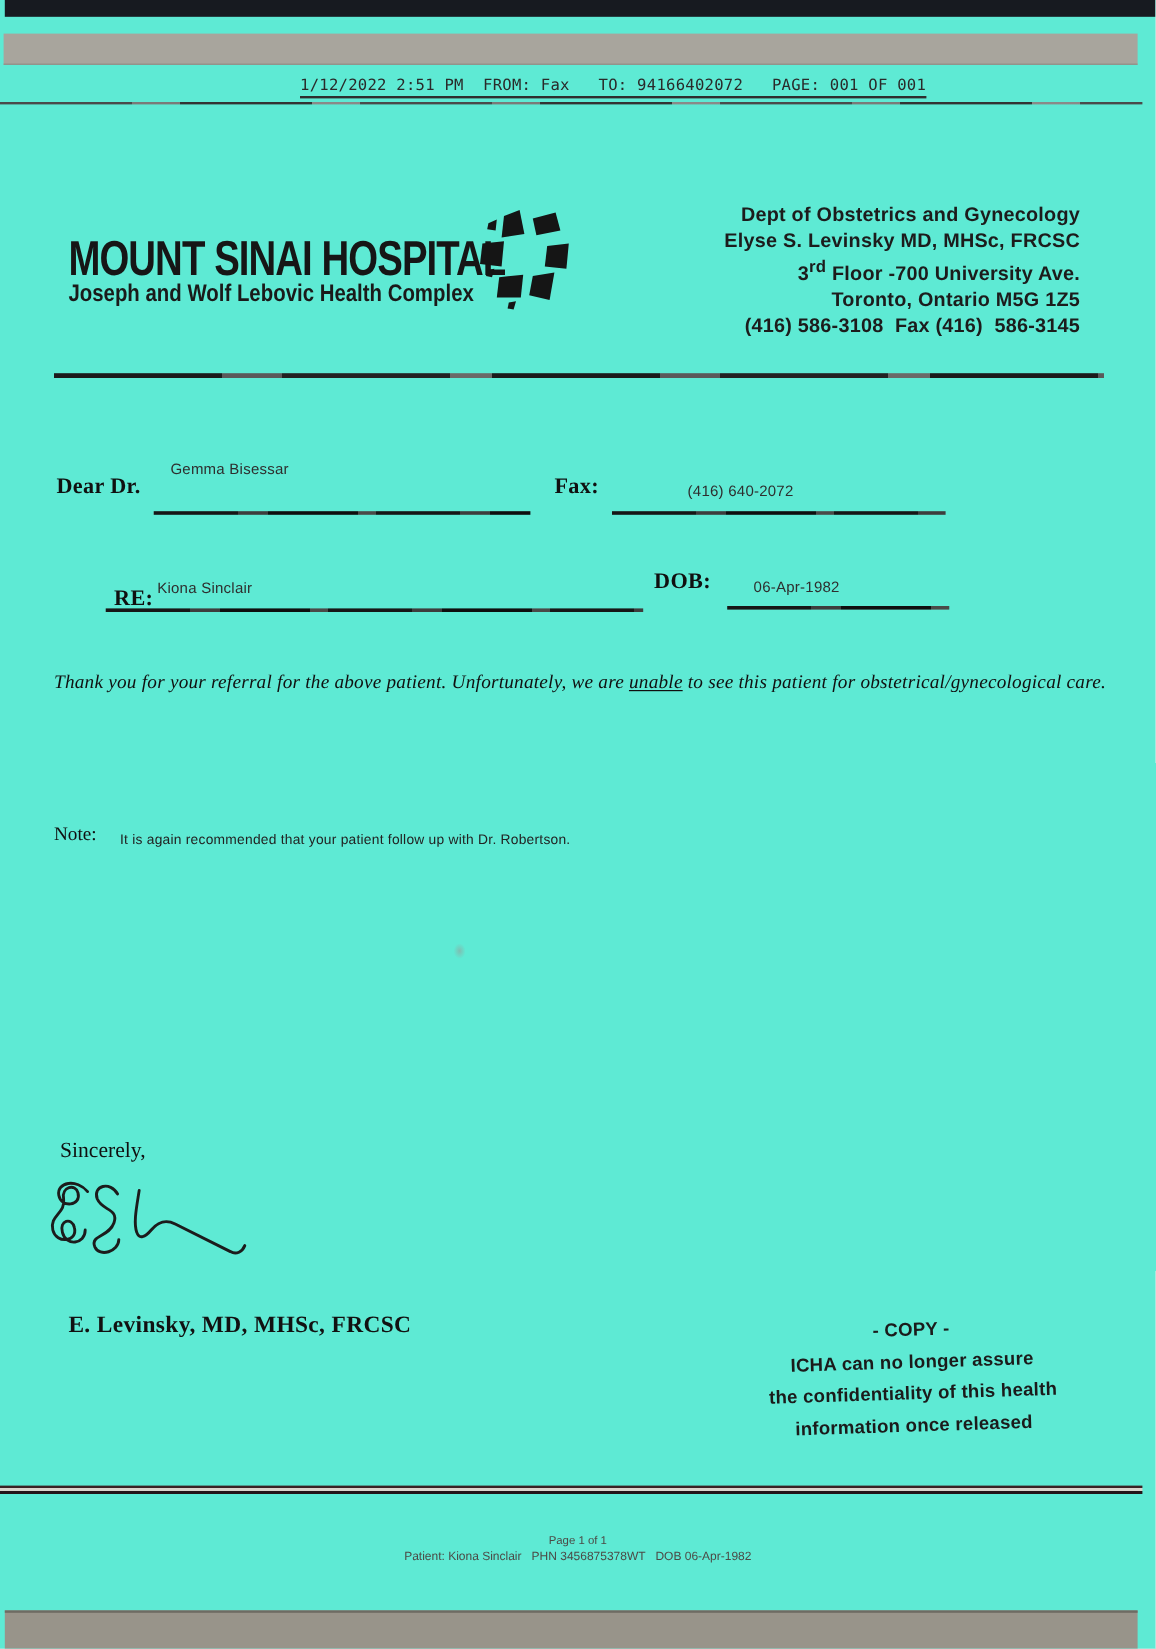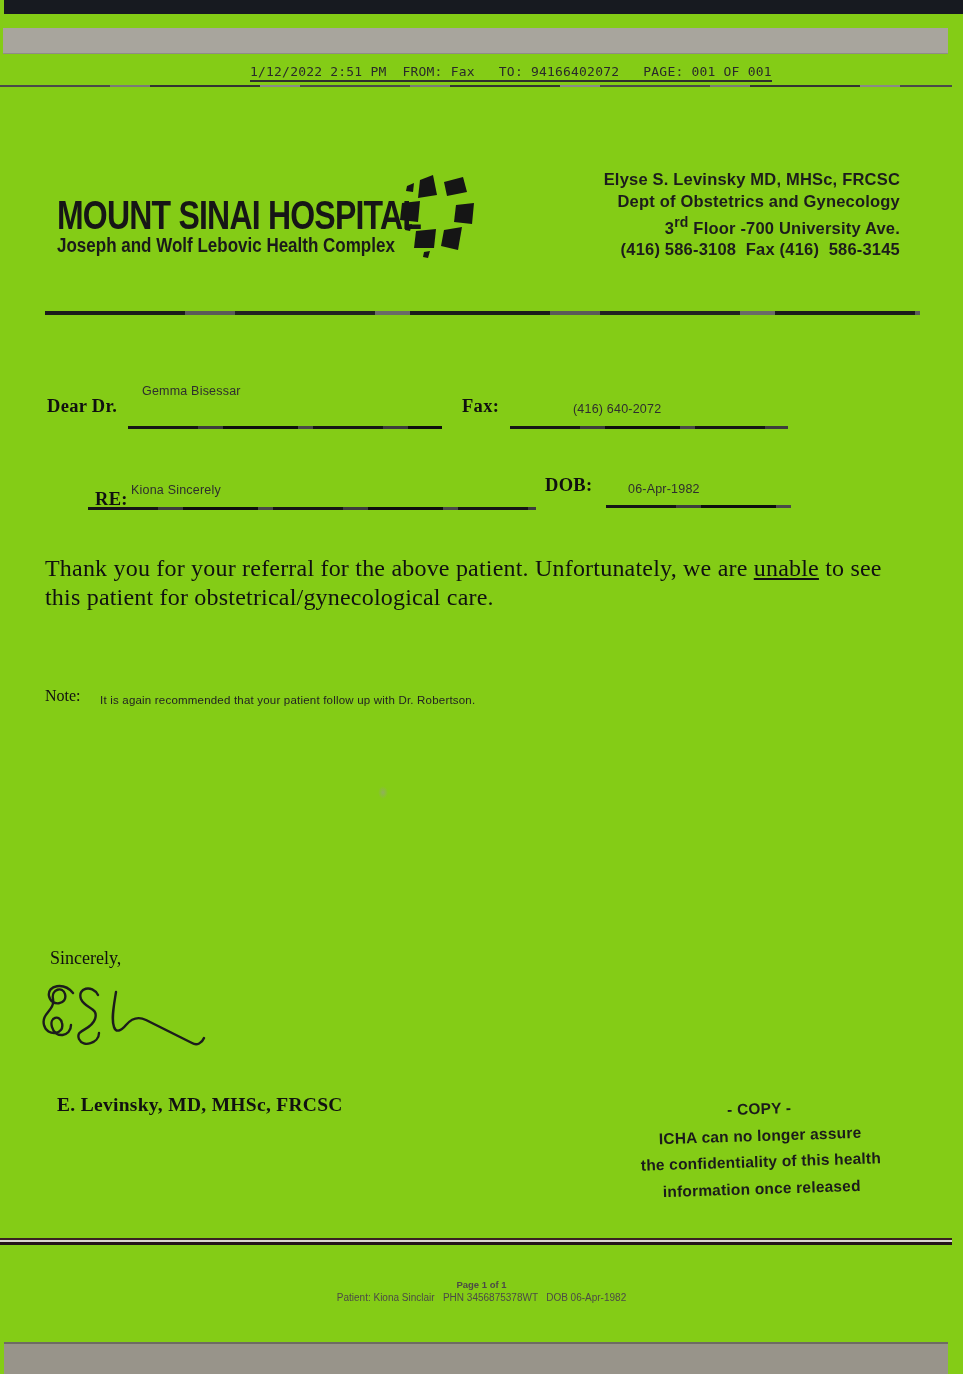--- a/index.html
+++ b/index.html
@@ -1,18 +1,18 @@
 <!DOCTYPE html>
 <html><head>
 <meta charset="utf-8">
 <style>
   html,body{margin:0;padding:0;background:#e8e8e8;}
   #page{
     position:relative;width:963px;height:1374px;margin:0 auto;
-    background:#84cc16;overflow:hidden;
+    background:#5eead4;overflow:hidden;
     font-family:"Liberation Serif", serif;color:#141414;
   }
   .abs{position:absolute;}
 
   
   #top-black-bar{left:4px;top:0;width:959px;height:14px;background:#171a20;}
   #top-gray-bar{left:3px;top:28px;width:945px;height:25px;background:#a8a59d;border-bottom:1px solid #908d86;}
   #bottom-gray-bar{left:4px;top:1342px;width:944px;height:32px;background:#98948a;border-top:2px solid #6e6b63;}
 
   
@@ -43,21 +43,21 @@
   #contact-block .sup{vertical-align:super;font-size:14px;}
   #letterhead-rule{left:45px;top:311px;width:875px;height:3.5px;
     background:repeating-linear-gradient(90deg,#1b1b1b 0 140px,#5a5a5a 140px 190px,#222 190px 330px,#6a6a68 330px 365px);}
 
   
   .field-label{font-size:18.5px;font-weight:600;color:#101010;letter-spacing:.3px;}
   .field-value{font-family:"Liberation Sans", sans-serif;font-size:12.5px;color:#2e2e2e;letter-spacing:.2px;}
   .field-line{height:2.5px;background:repeating-linear-gradient(90deg,#161616 0 70px,#3d3d3d 70px 95px,#0e0e0e 95px 170px,#4a4a48 170px 185px);}
 
   
-  #body-paragraph{left:45px;top:554px;width:878px;font-size:24px;line-height:29px;color:#101010;letter-spacing:.2px;}
+  #body-paragraph{left:45px;top:554px;width:878px;font-size:16px;line-height:29px;color:#101010;letter-spacing:.2px;font-style:italic;}
   #body-paragraph .u{text-decoration:underline;text-underline-offset:2px;}
   #note-label{left:45px;top:687px;font-size:16px;font-weight:400;color:#101010;}
   #note-text{left:100px;top:694px;font-family:"Liberation Sans", sans-serif;font-size:11.5px;color:#222;letter-spacing:.2px;}
   #smudge{left:378px;top:786px;width:10px;height:13px;border-radius:50%;
     background:radial-gradient(closest-side,#9a9a96,transparent);opacity:.55;}
 
   
   #sincerely{left:50px;top:948px;font-size:18px;color:#101010;}
   #signature{left:40px;top:980px;}
   #signer-name{left:57px;top:1094px;font-size:19.5px;font-weight:bold;color:#111;letter-spacing:.3px;}
@@ -67,21 +67,21 @@
     left:588px;top:1096px;width:345px;text-align:center;
     font-family:"Liberation Sans", sans-serif;font-weight:700;font-size:15.5px;
     line-height:26.5px;color:#1b1b1b;transform:rotate(-1.8deg);letter-spacing:.2px;
   }
 
   
   #bottom-double-rule{left:0;top:1238px;width:952px;height:7px;
     background:linear-gradient(#3a2124 0 2px,#d9d4cc 2px 4.5px,#241418 4.5px 7px);}
   #footer{left:0;top:1279px;width:963px;text-align:center;
     font-family:"Liberation Sans", sans-serif;color:#4c4a46;}
-  #footer-page{font-size:9.5px;line-height:12px;font-weight:bold;}
+  #footer-page{font-size:9.5px;line-height:12px;}
   #footer-patient{font-size:10px;line-height:13px;white-space:pre;}
 </style>
 </head>
 <body>
 
 <div id="page">
 
   <div class="abs" id="top-black-bar"></div>
   <div class="abs" id="top-gray-bar"></div>
 
@@ -97,37 +97,38 @@
       <polygon points="52,12 71,7 75,22 55,26"></polygon>
       <polygon points="64,35 82,33 80,54 62,52"></polygon>
       <polygon points="52,60 70,57 66,80 49,76"></polygon>
       <polygon points="24,61 44,59 42,78 22,78"></polygon>
       <polygon points="32,82 38,81 36,88 31,87"></polygon>
       <polygon points="10,33 28,31 26,52 8,50"></polygon>
       <polygon points="14,55 20,54 18,61 13,60"></polygon>
     </g>
   </svg>
   <div class="abs" id="contact-block">
+    <div>Dept of Obstetrics and Gynecology</div>
     <div>Elyse S. Levinsky MD, MHSc, FRCSC</div>
-    <div>Dept of Obstetrics and Gynecology</div>
     <div><span>3</span><span class="sup">rd</span><span> Floor -700 University Ave.</span></div>
+    <div>Toronto, Ontario M5G 1Z5</div>
     <div style="white-space:pre;">(416) 586-3108  Fax (416)  586-3145</div>
   </div>
   <div class="abs" id="letterhead-rule"></div>
 
   <div class="abs field-label" style="left:47px;top:396px;">Dear Dr.</div>
   <div class="abs field-value" style="left:142px;top:384px;">Gemma Bisessar</div>
   <div class="abs field-line" style="left:128px;top:426px;width:314px;"></div>
 
   <div class="abs field-label" style="left:462px;top:396px;">Fax:</div>
   <div class="abs field-value" style="left:549px;top:402px;margin-left:24px;">(416) 640-2072</div>
   <div class="abs field-line" style="left:510px;top:426px;width:278px;"></div>
 
   <div class="abs field-label" style="left:47px;top:489px;margin-left:48px;">RE:</div>
-  <div class="abs field-value" style="left:131px;top:483px;">Kiona Sincerely</div>
+  <div class="abs field-value" style="left:131px;top:483px;">Kiona Sinclair</div>
   <div class="abs field-line" style="left:88px;top:507px;width:448px;"></div>
 
   <div class="abs field-label" style="left:545px;top:475px;">DOB:</div>
   <div class="abs field-value" style="left:628px;top:482px;">06-Apr-1982</div>
   <div class="abs field-line" style="left:606px;top:505px;width:185px;"></div>
 
   <div class="abs" id="body-paragraph"><span>Thank you for your referral for the above patient. Unfortunately, we are </span><span class="u">unable</span><span> to see this patient for obstetrical/gynecological care.</span></div>
 
   <div class="abs" id="note-label">Note:</div>
   <div class="abs" id="note-text">It is again recommended that your patient follow up with Dr. Robertson.</div>

